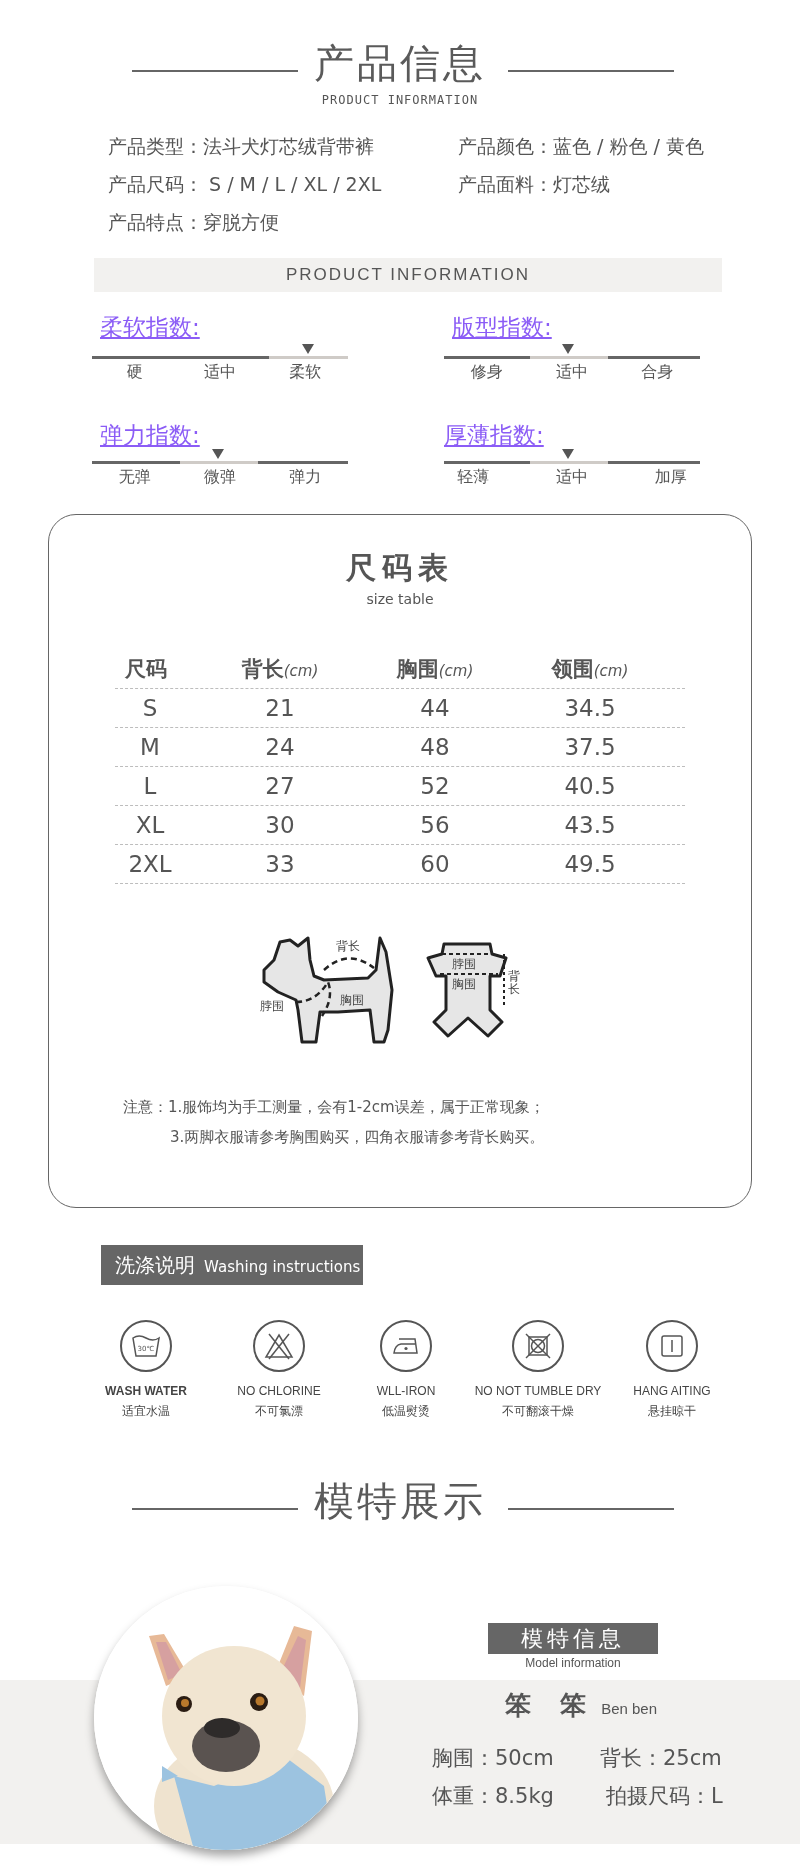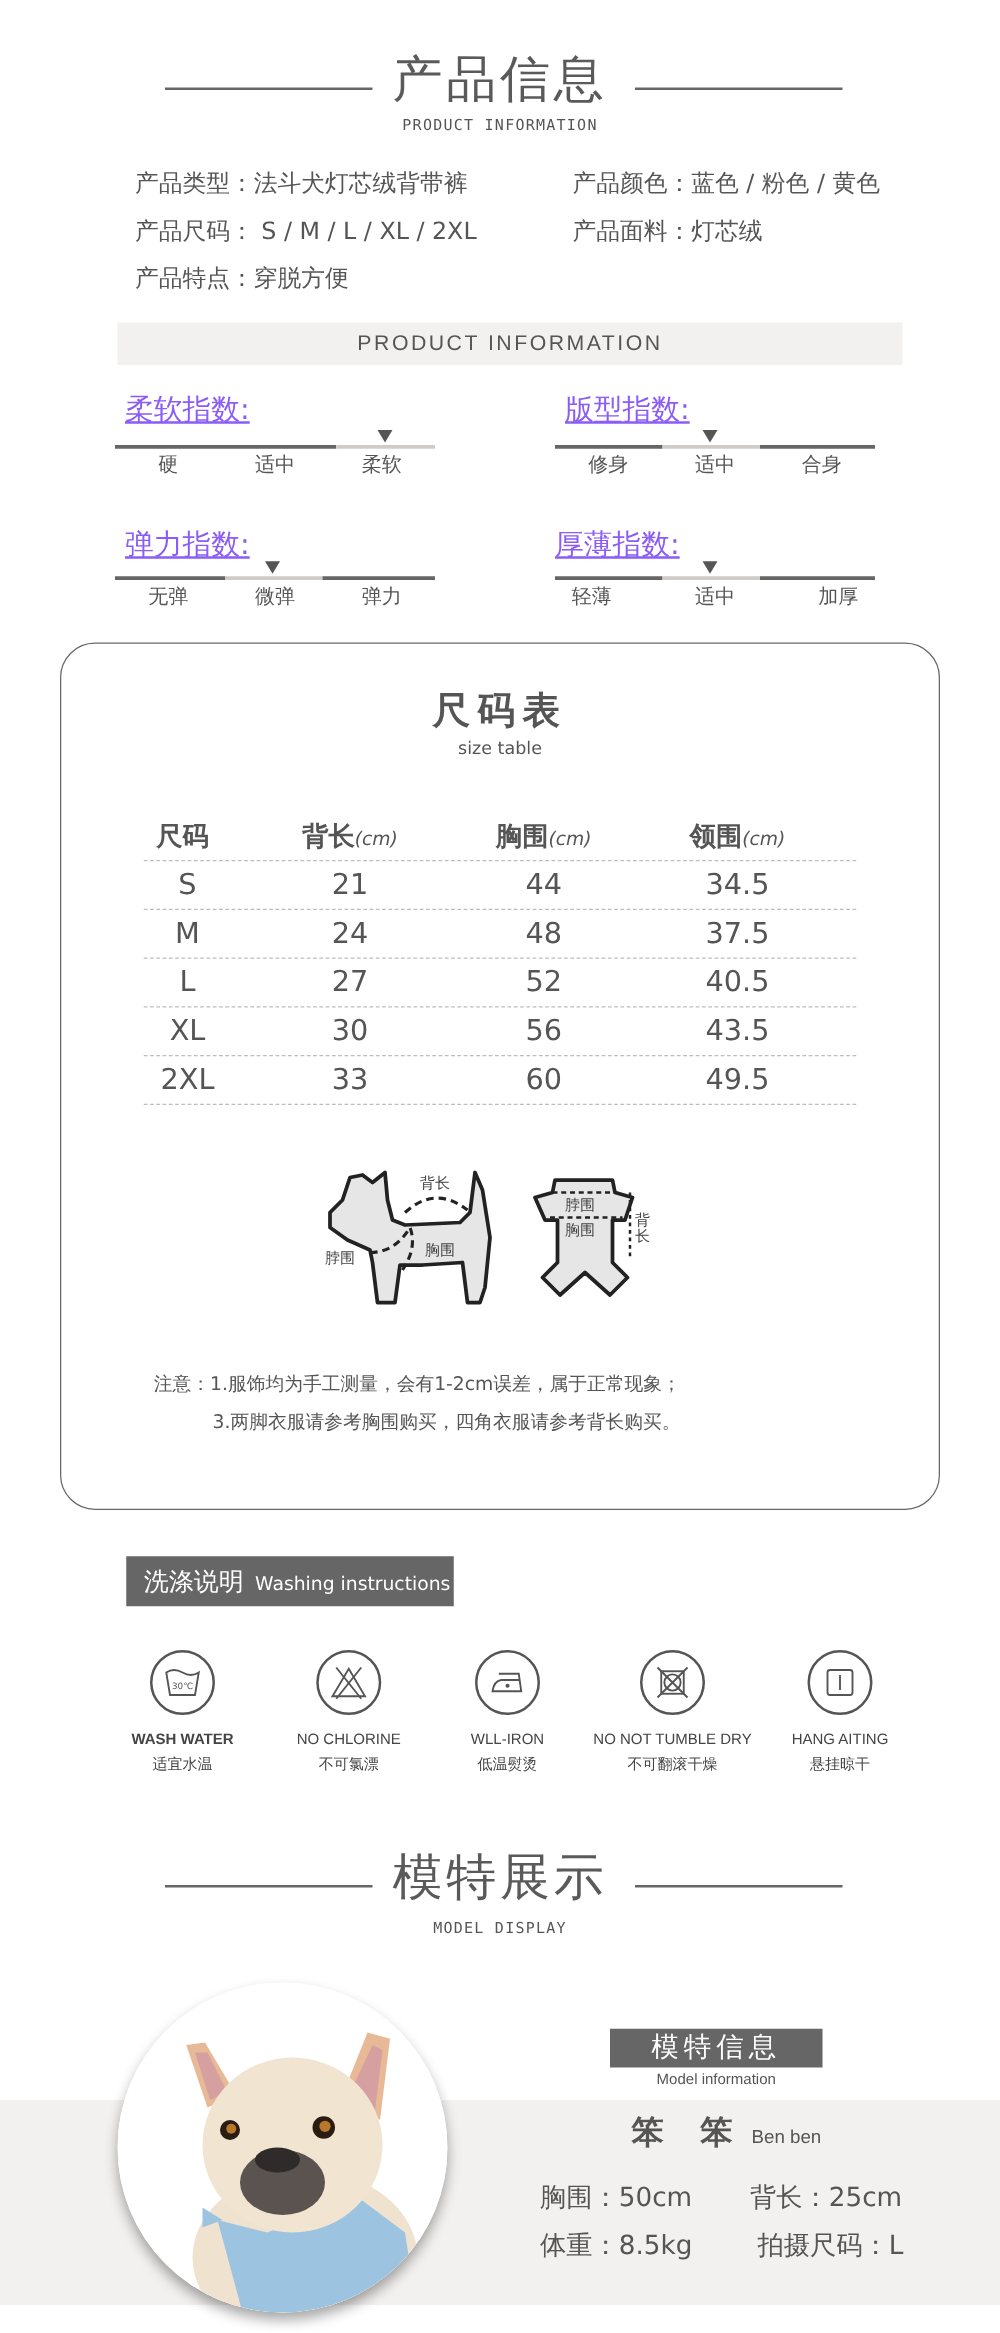--- a/index.html
+++ b/index.html
@@ -251,21 +251,20 @@
       </svg>
   </div>
   <div class="en">HANG AITING</div>
   <div class="zh">悬挂晾干</div>
 </div>
 
 <div class="hline" style="left:132px; top:1508px; width:166px;"></div>
 <div class="hline" style="left:508px; top:1508px; width:166px;"></div>
 <div class="sec-title" style="top:1474px;">
   <div class="big">模特展示</div>
-  <div class="sub" style="margin-top:6px;">MODEL DISPLAY</div>
 </div>
 
 <div class="model-band"></div>
 
 <div class="photo">
   <svg width="264" height="264" viewBox="0 0 264 264">
     <rect width="264" height="264" fill="#ffffff"></rect>
 
     <ellipse cx="150" cy="220" rx="90" ry="70" fill="#efe3cf"></ellipse>
 

